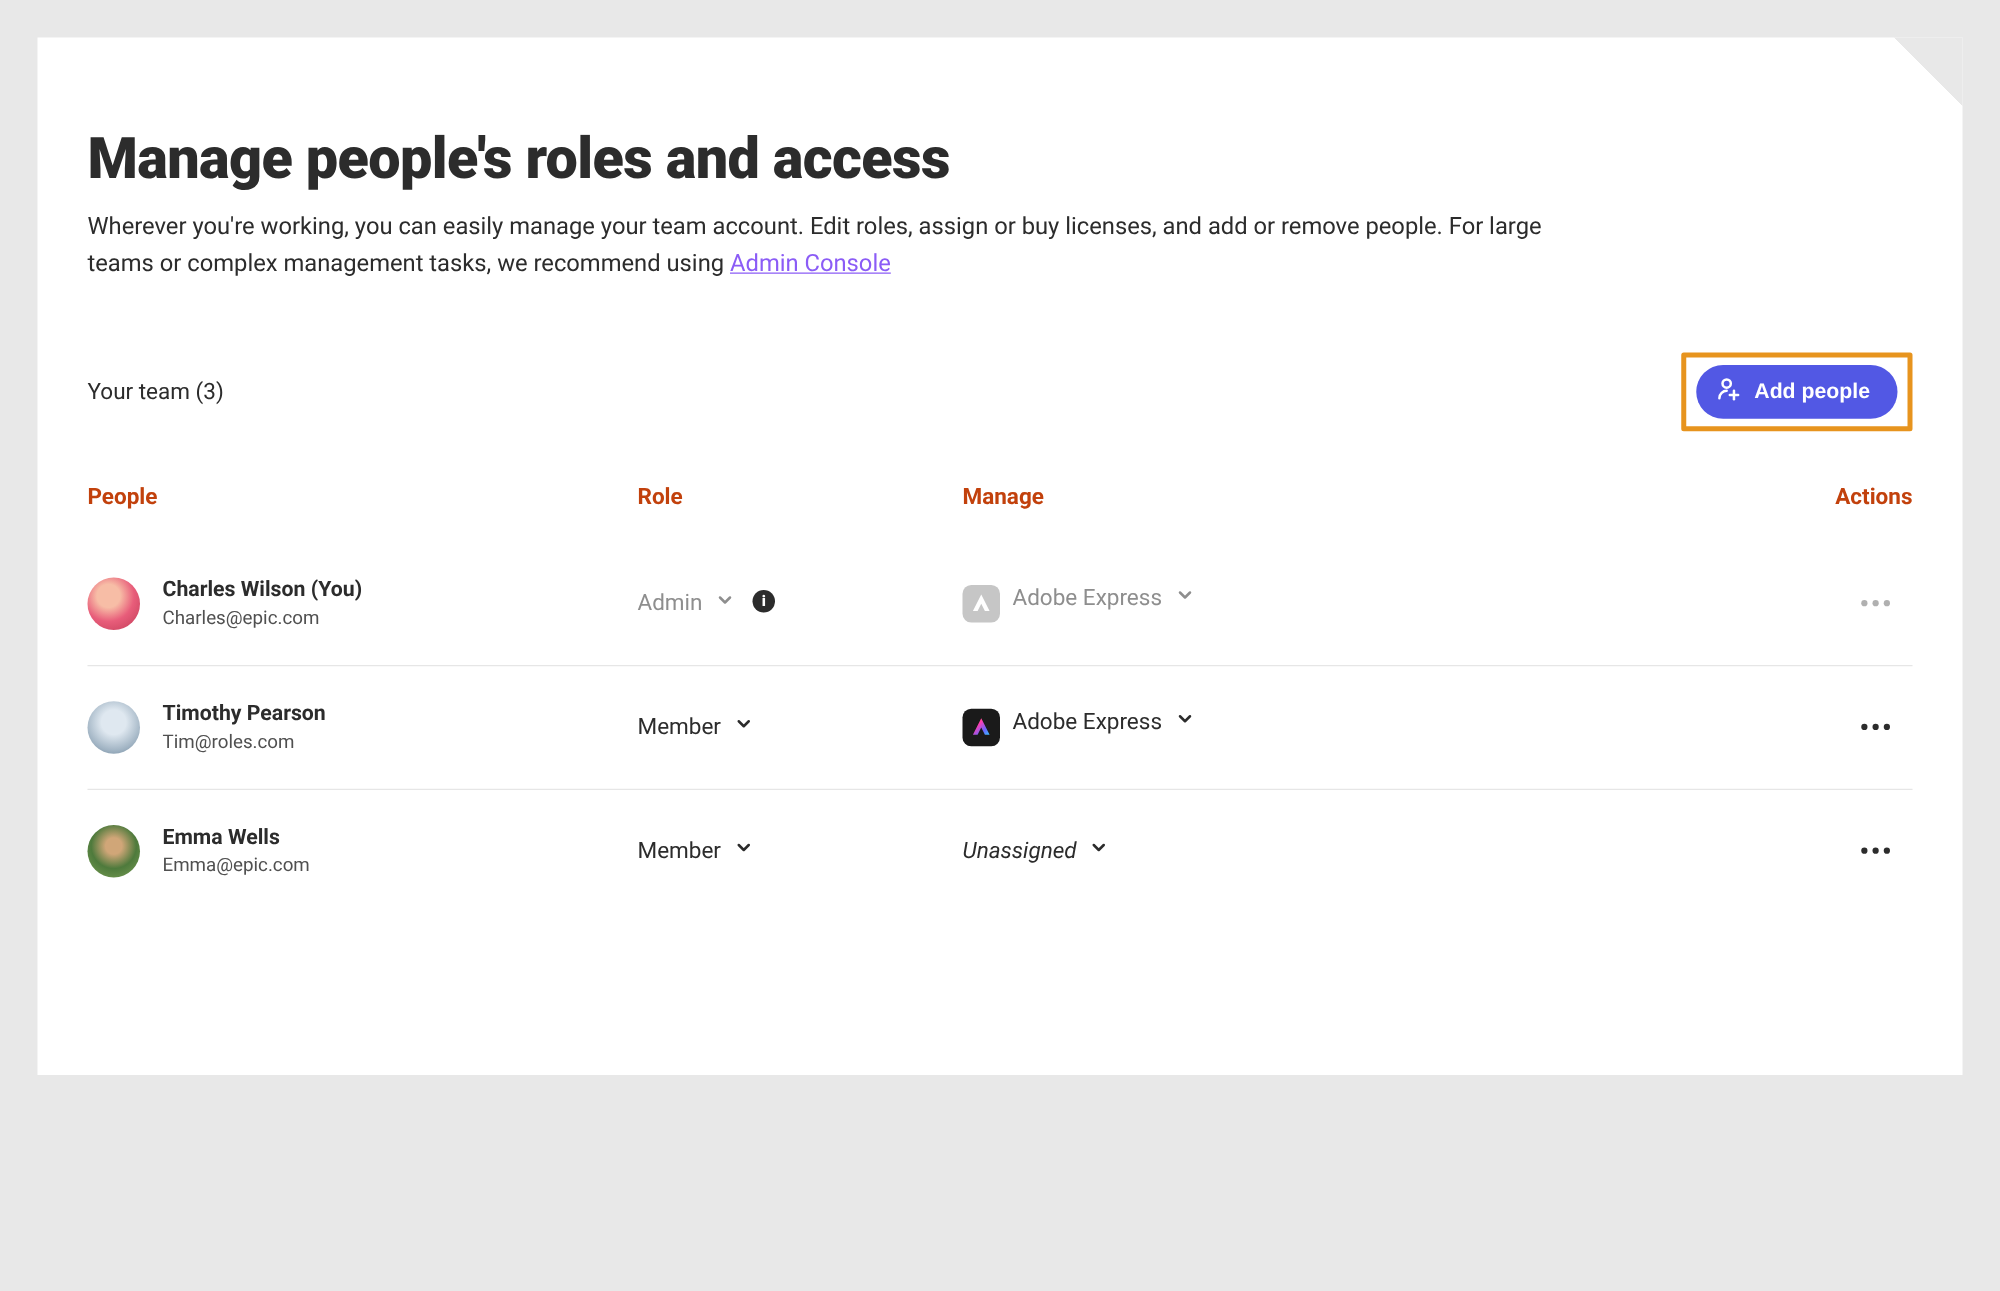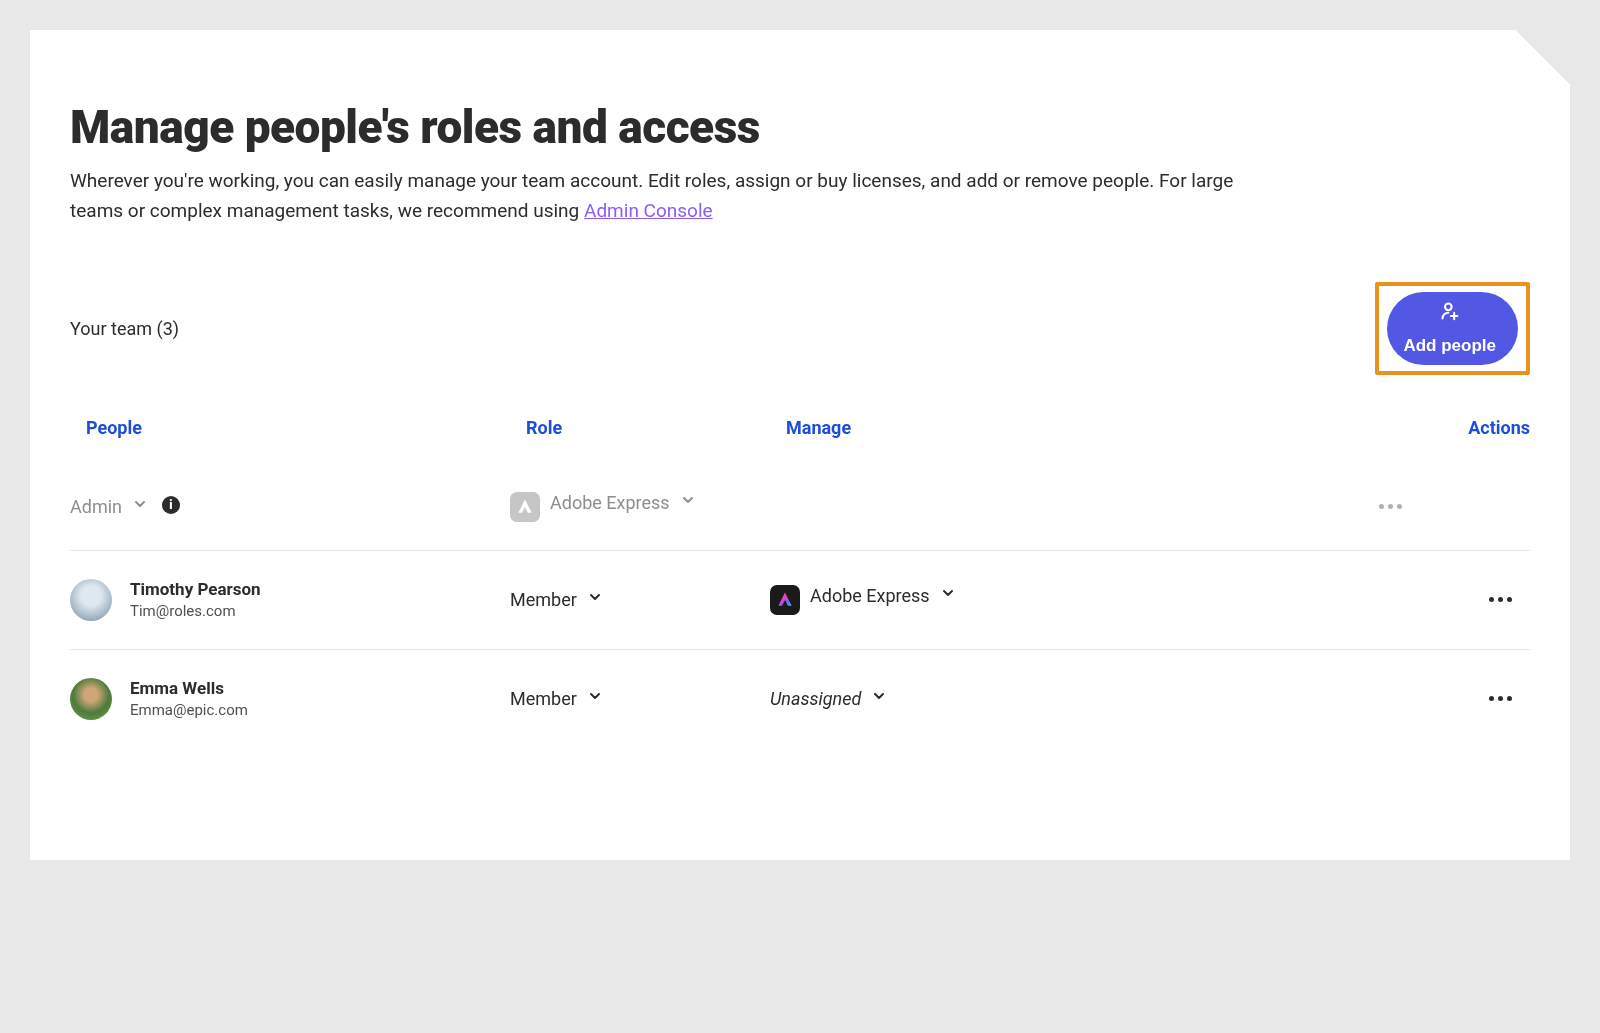--- a/index.html
+++ b/index.html
@@ -60,35 +60,33 @@
     align-items: center;
     gap: 10px;
     background: #5258e4;
     color: #fff;
     font-size: 17px;
     font-weight: 600;
     padding: 9px 22px 9px 16px;
     border-radius: 999px;
     border: none;
     cursor: pointer;
-    flex-direction: column;
   }
   .btn-add svg { width: 20px; height: 20px; flex-shrink: 0; }
   .table { width: 100%; }
   .thead, .trow {
     display: grid;
     grid-template-columns: 440px 260px 1fr 110px;
     align-items: center;
   }
   .thead {
     font-size: 18px;
     font-weight: 700;
-    color: #1d4ed8;
+    color: #c2410c;
     padding: 0 0 26px 0;
-    margin-left: 16px;
   }
   .thead .th-actions { text-align: right; }
   .trow {
     padding: 28px 0;
     border-bottom: 1px solid #e6e6e6;
   }
   .trow:last-child { border-bottom: none; }
   .person {
     display: flex;
     align-items: center;
@@ -183,20 +181,27 @@
 
   <div class="table">
     <div class="thead">
       <div>People</div>
       <div>Role</div>
       <div>Manage</div>
       <div class="th-actions">Actions</div>
     </div>
     <div id="rows">
         <div class="trow">
+          <div class="person">
+            <div class="avatar a0"></div>
+            <div>
+              <div class="person-name">Charles Wilson (You)</div>
+              <div class="person-email">Charles@epic.com</div>
+            </div>
+          </div>
           <div class="role-cell disabled">
             <span>Admin</span>
             <span class="chev">
               <svg viewBox="0 0 24 24" fill="none" stroke="currentColor" stroke-width="3" stroke-linecap="round" stroke-linejoin="round">
                 <polyline points="6 9 12 15 18 9"></polyline>
               </svg>
             </span>
             <span class="info-icon">i</span>
           </div>
           <div class="access-cell disabled">

